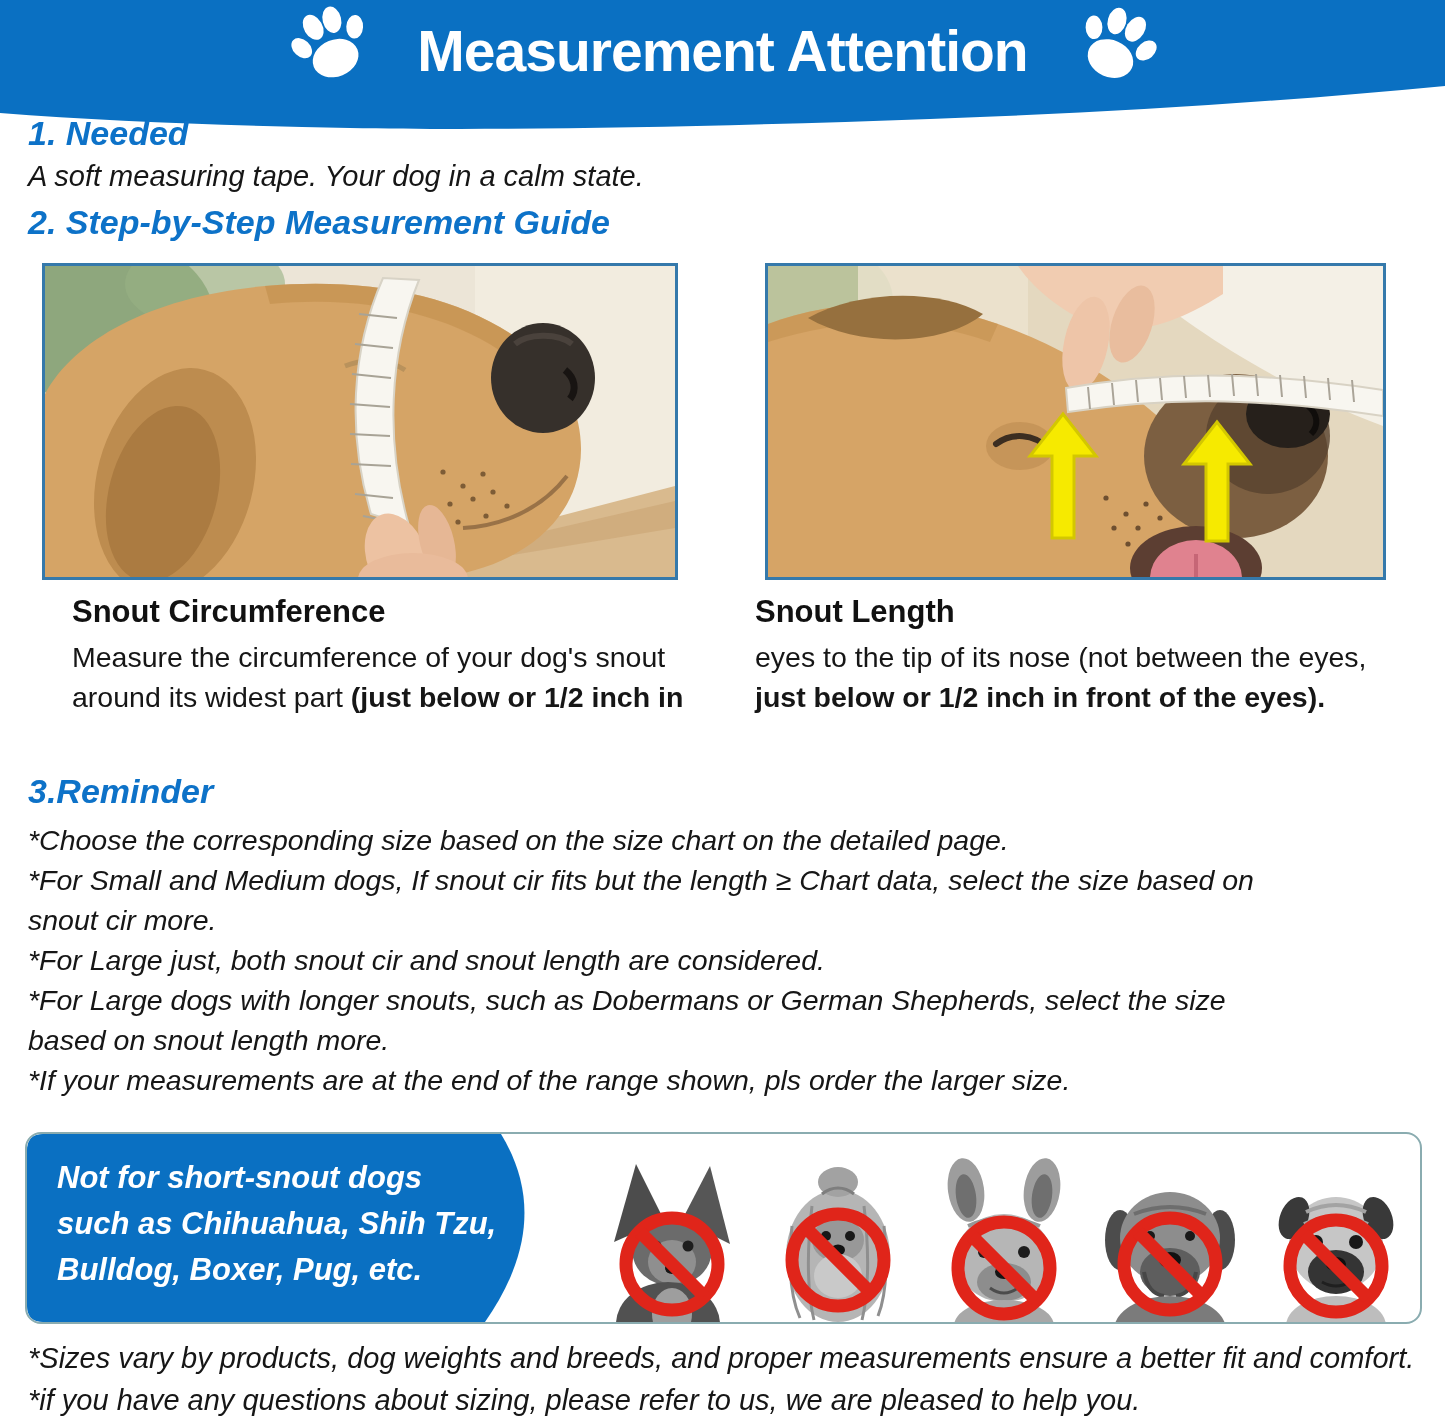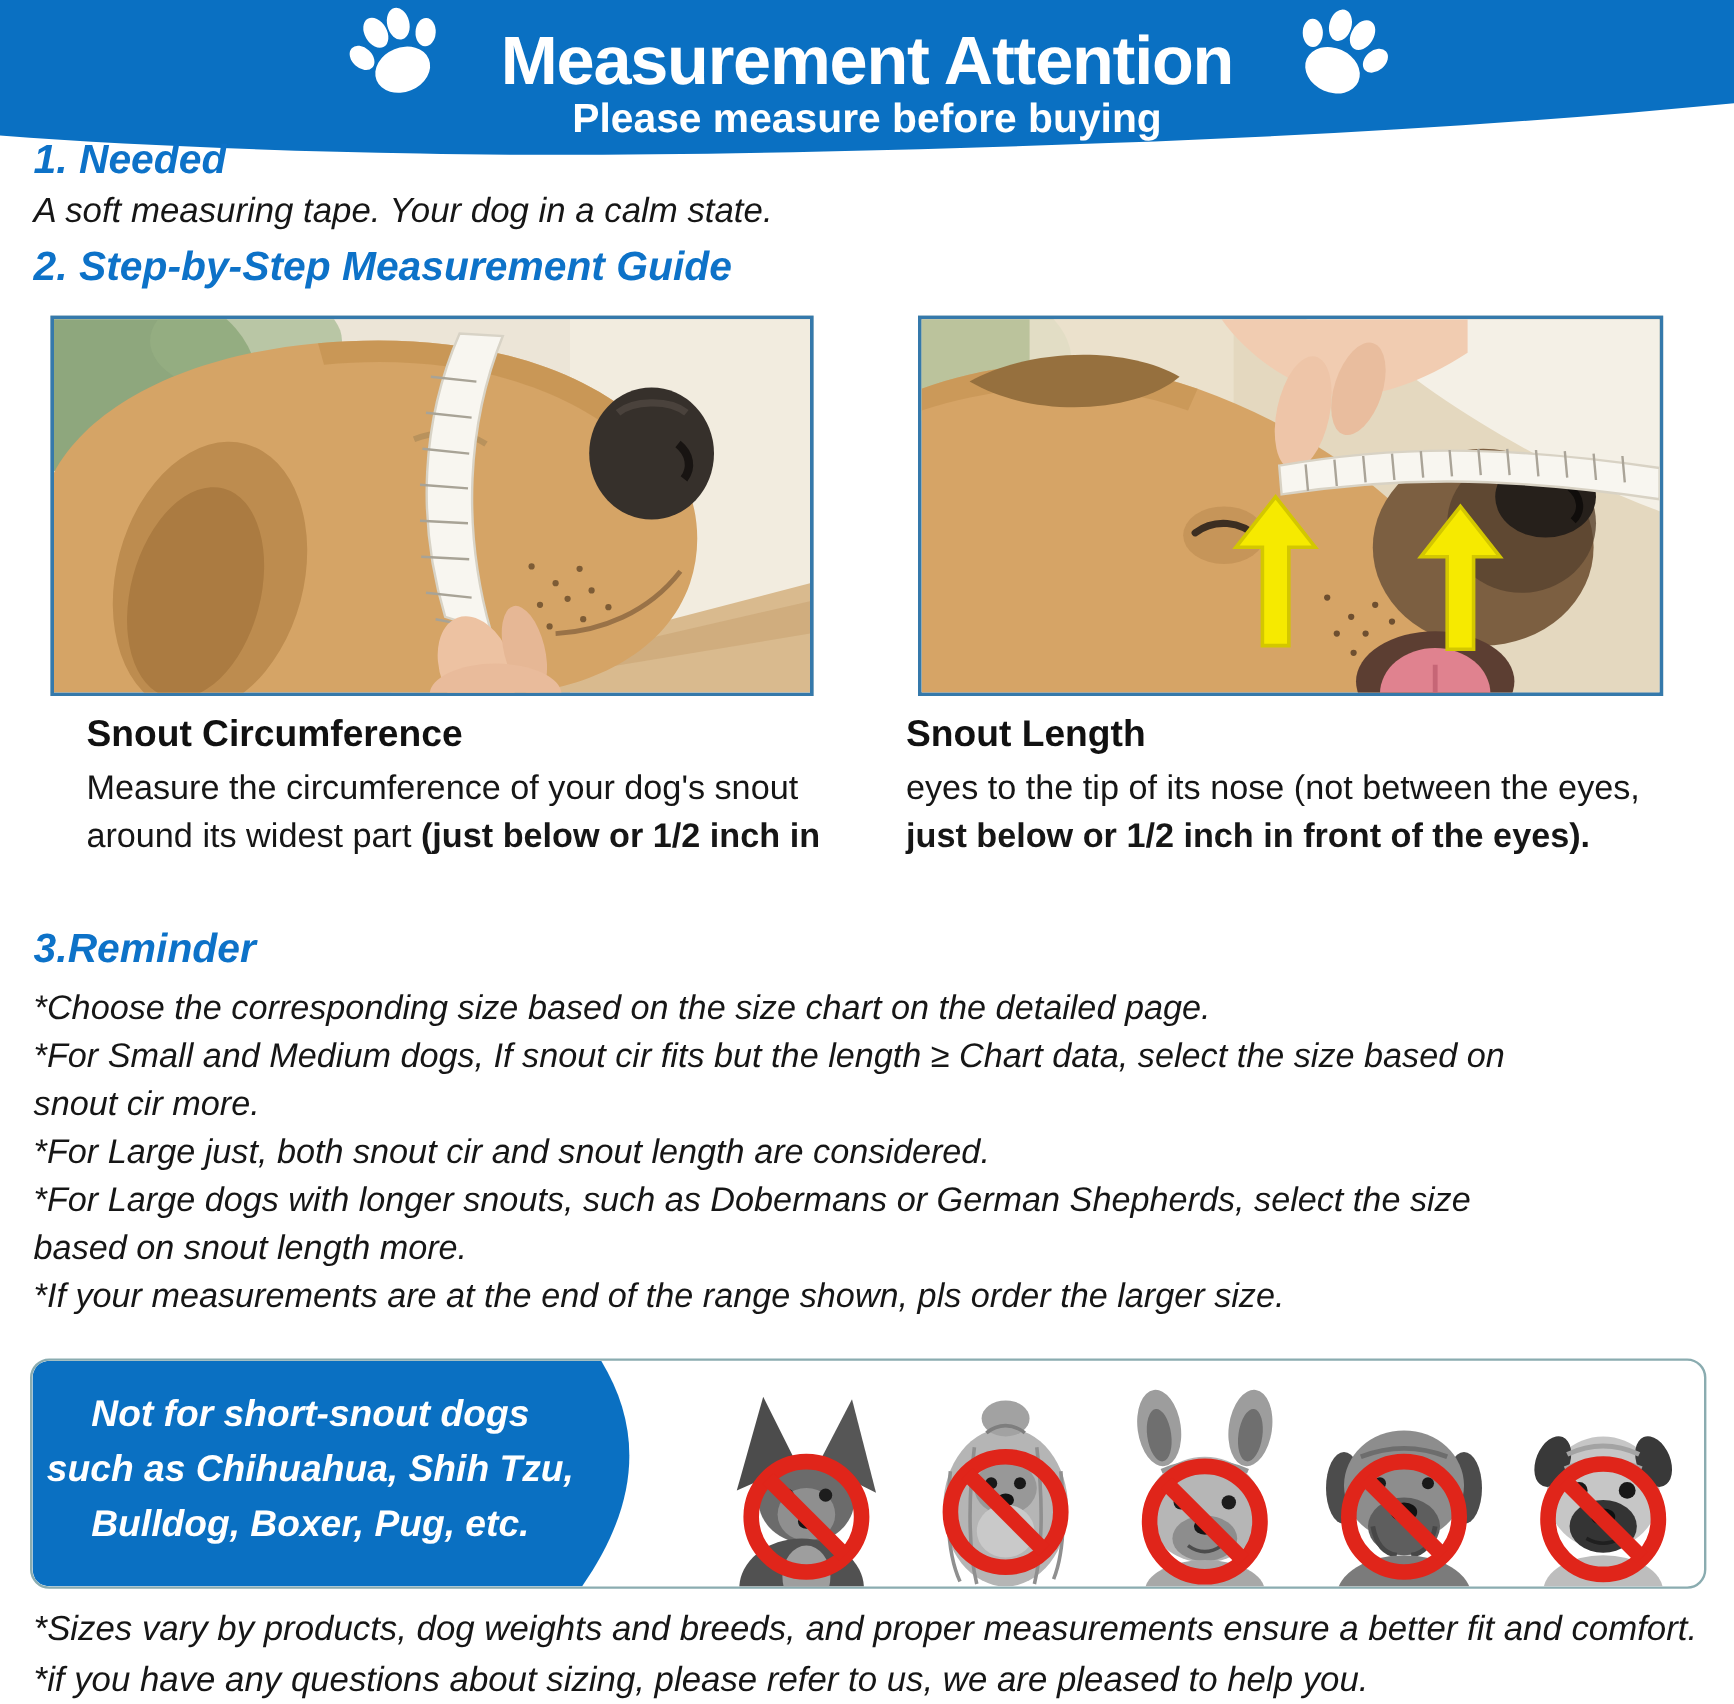--- a/index.html
+++ b/index.html
@@ -37,21 +37,21 @@
   #cap-right{left:755px;width:650px;}
   .cap-title{font-size:31px;font-weight:800;color:#111;margin-bottom:8px;}
   .cap-line{font-size:28.5px;line-height:39.5px;color:#161616;}
   .cap-line b{font-weight:800;}
   
   #reminder{left:28px;top:820px;width:1400px;}
   .rem-line{font-size:28.5px;line-height:40px;color:#161616;}
   
   #notice-box{left:25px;top:1132px;width:1393px;height:188px;border:2px solid #8aacb0;border-radius:16px;overflow:hidden;background:#fff;}
   #notice-blue{position:absolute;left:0;top:0;width:512px;height:188px;}
-  #notice-text{position:absolute;left:12px;top:21px;text-align:center;}
+  #notice-text{position:absolute;left:30px;top:21px;}
   .notice-line{font-size:31px;font-weight:800;color:#fff;line-height:46px;}
   #dogs-row{position:absolute;right:8px;bottom:0;display:flex;align-items:flex-end;gap:14px;}
   .dog-fig{width:152px;height:166px;}
   .dog-fig svg{display:block;width:100%;height:100%;}
   
   #footer1{left:28px;top:1342px;}
   #footer2{left:28px;top:1384px;}
 </style>
 </head>
 <body>
@@ -75,21 +75,20 @@
     <svg class="paw paw-right" viewBox="0 0 100 95">
       <g fill="#ffffff">
         <ellipse cx="18" cy="40" rx="10" ry="14" transform="rotate(-25 18 40)"></ellipse>
         <ellipse cx="40" cy="22" rx="11" ry="16" transform="rotate(-8 40 22)"></ellipse>
         <ellipse cx="64" cy="22" rx="11" ry="16" transform="rotate(8 64 22)"></ellipse>
         <ellipse cx="86" cy="40" rx="10" ry="14" transform="rotate(25 86 40)"></ellipse>
         <ellipse cx="51" cy="66" rx="28" ry="22"></ellipse>
       </g>
     </svg>
   </div>
-  <div id="banner-subtitle">Please measure before buying</div>
 </div>
 
 <div id="s1-title" class="abs sec-title">1. Needed</div>
 <div id="s1-body" class="abs body-text">A soft measuring tape. Your dog in a calm state.</div>
 
 <div id="s2-title" class="abs sec-title">2. Step-by-Step Measurement Guide</div>
 
 <div id="photo-left" class="photo">
   <svg viewBox="0 0 630 311" preserveAspectRatio="none">
     <rect width="630" height="311" fill="#ece5d7"></rect>

